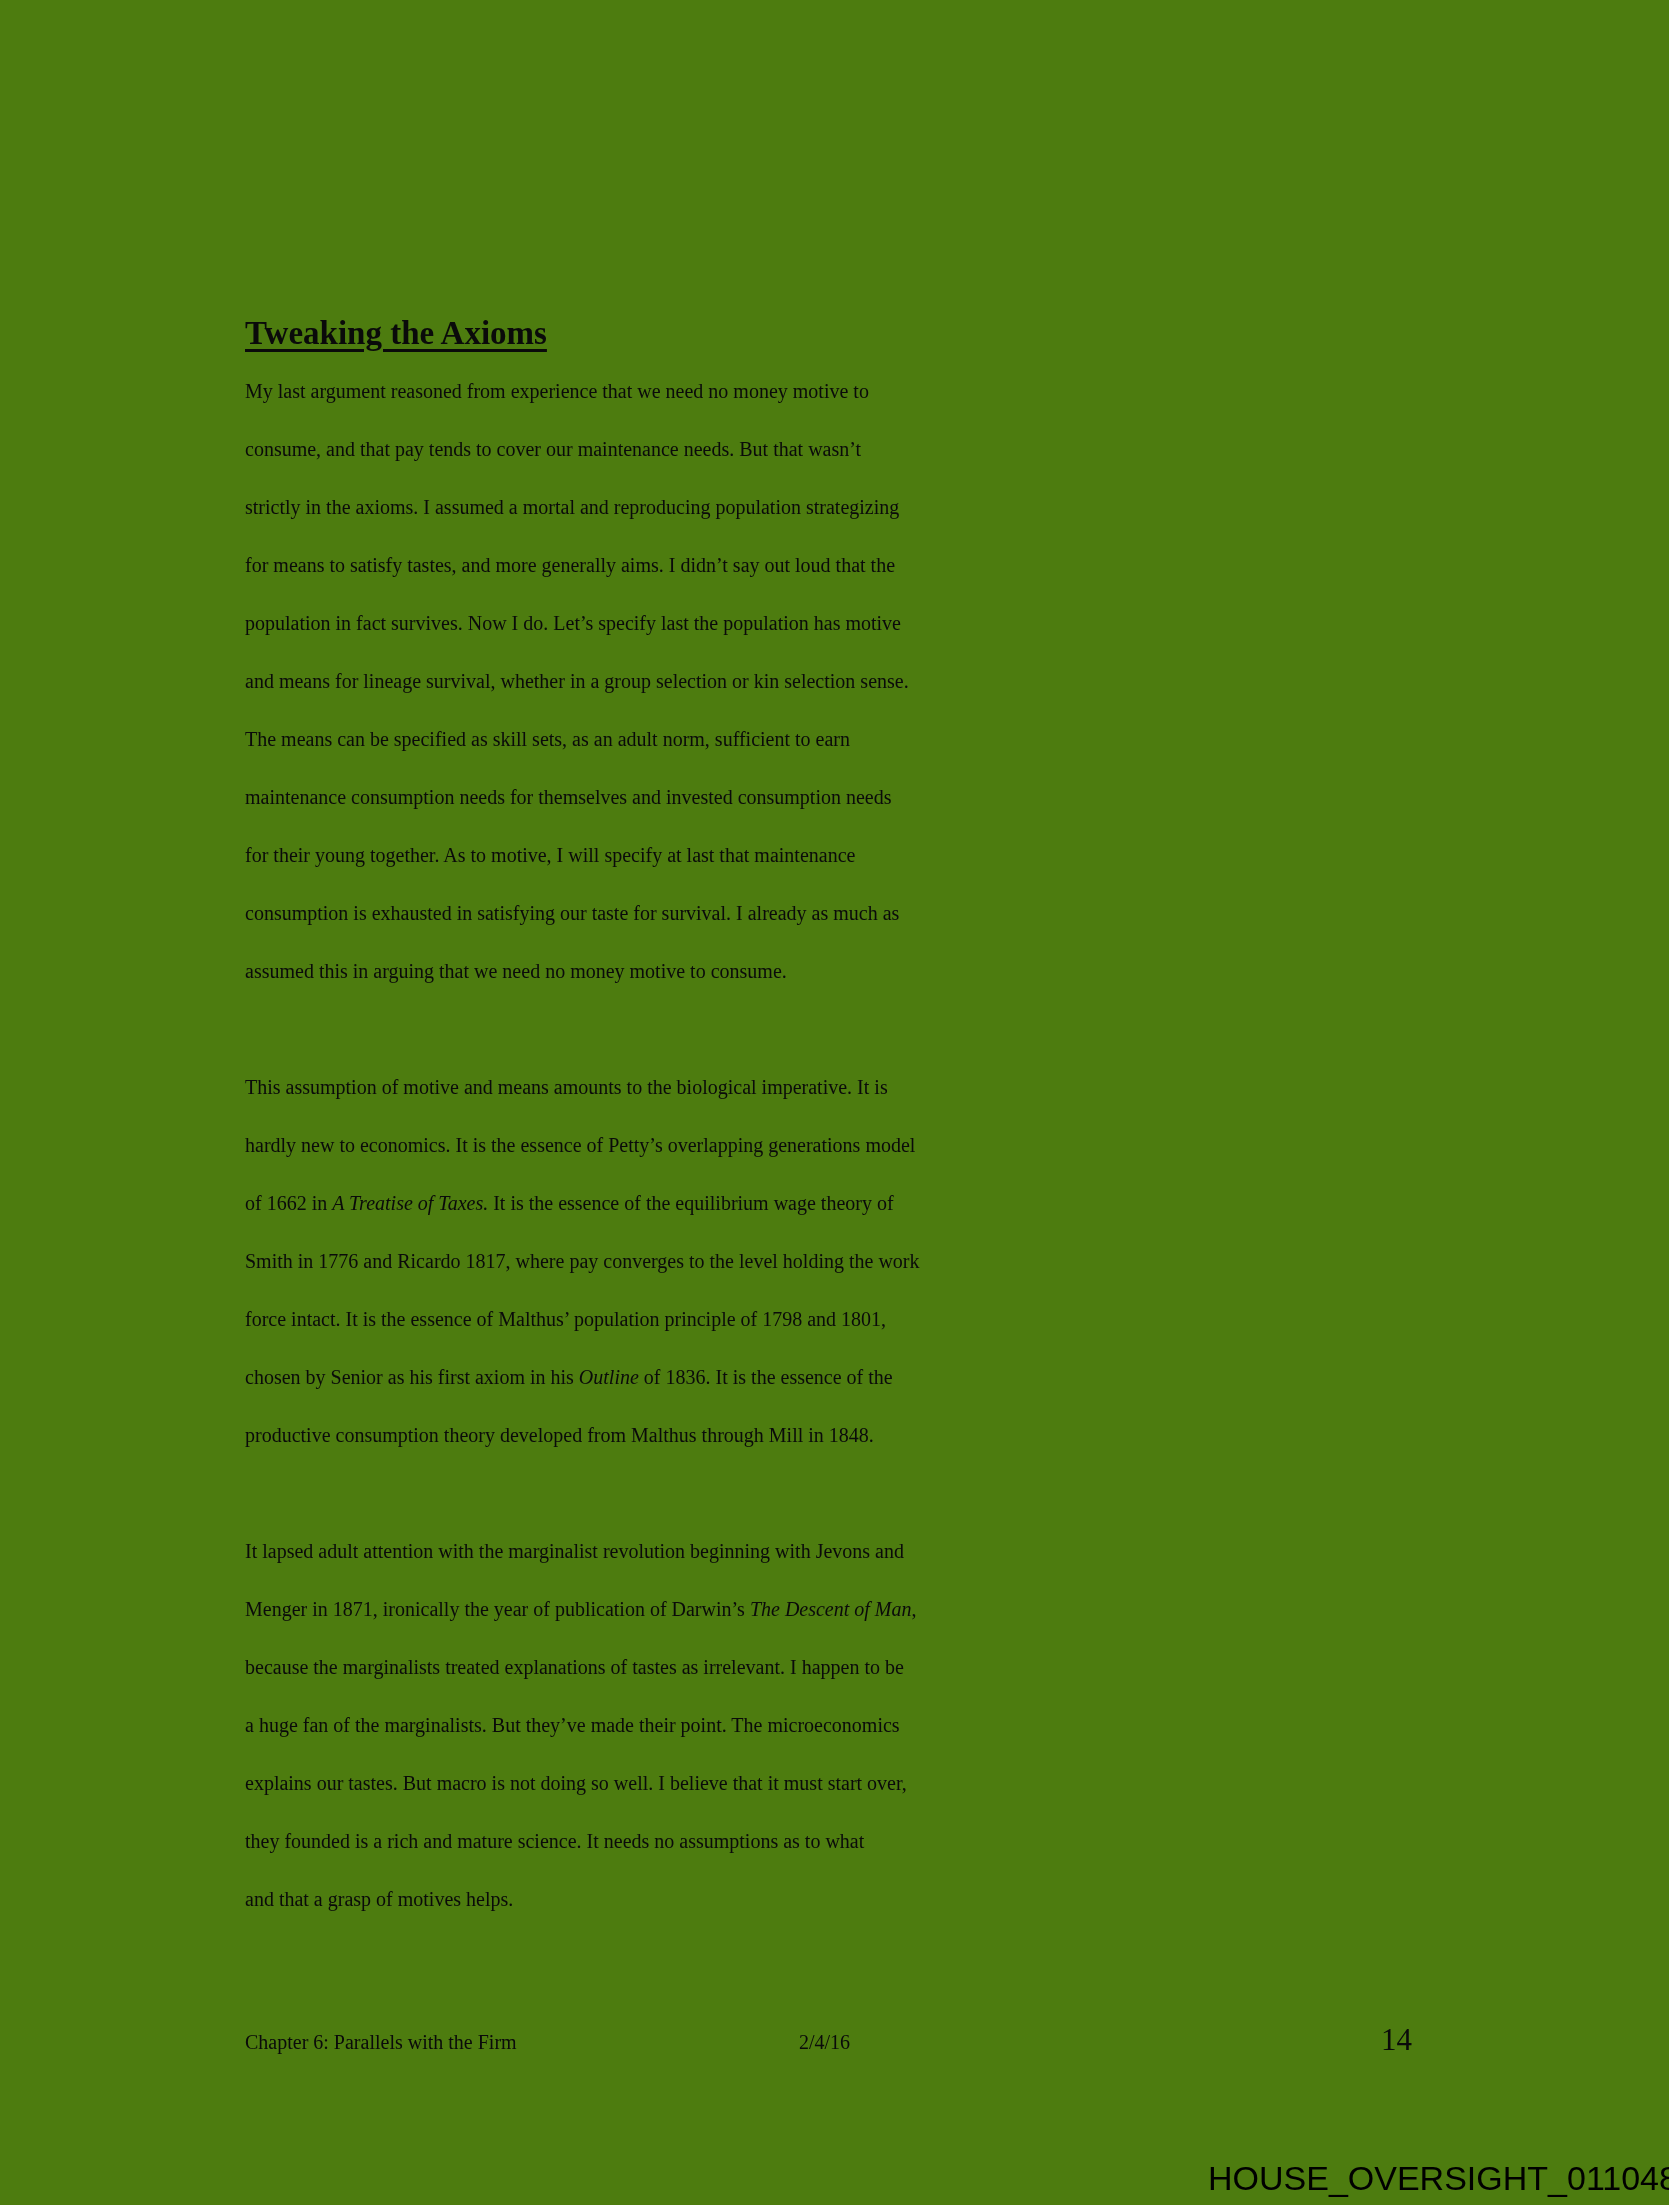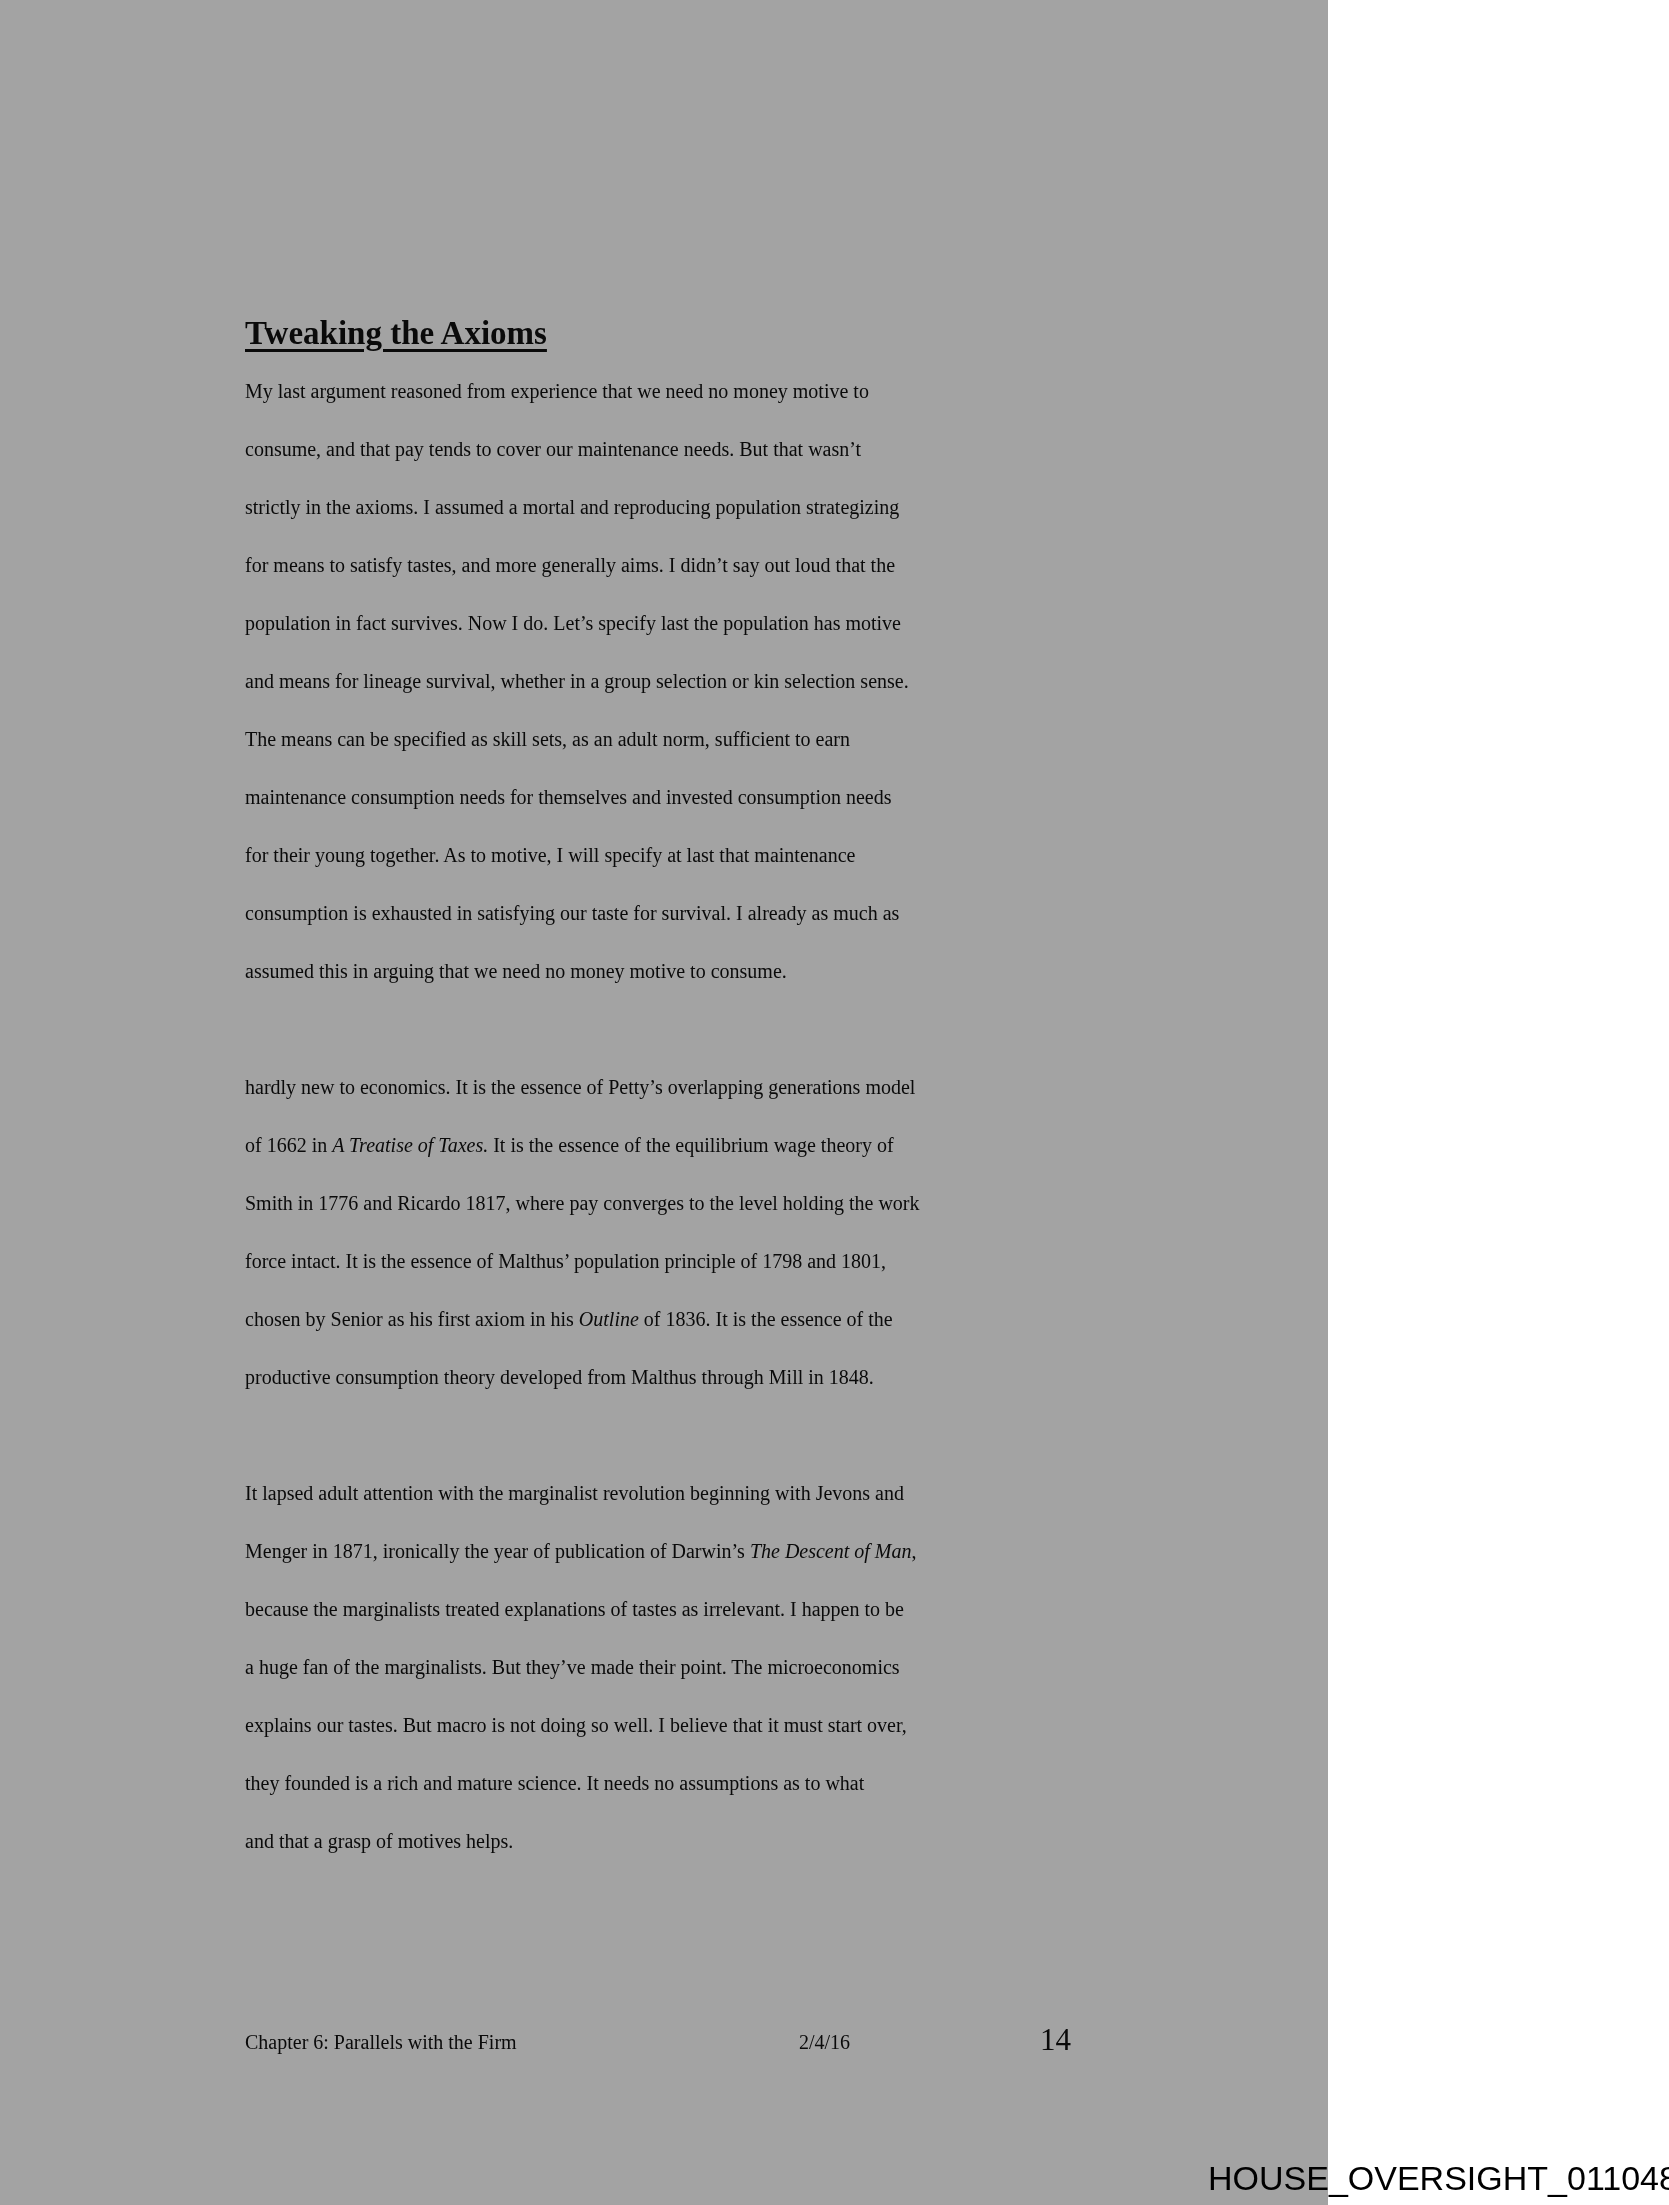--- a/index.html
+++ b/index.html
@@ -8,22 +8,22 @@
     height: 2205px;
     background: #ffffff;
     position: relative;
     font-family: "Liberation Serif", serif;
     color: #0a0a0a;
     overflow: hidden;
   }
   .page {
     position: absolute;
     left: 0; top: 0;
-    width: 1328px; height: 2205px;
-    background: #a3a3a3;
+    width: 1669px; height: 2205px;
+    background: #4d7c0f;
   }
   .content {
     position: absolute;
     left: 245px;
     top: 304px;
     width: 1178px;
   }
   .doc-heading {
     font-size: 33px;
     font-weight: bold;
@@ -91,20 +91,21 @@
       <div class="line">population in fact survives. Now I do. Let’s specify last the population has motive</div>
       <div class="line">and means for lineage survival, whether in a group selection or kin selection sense.</div>
       <div class="line">The means can be specified as skill sets, as an adult norm, sufficient to earn</div>
       <div class="line">maintenance consumption needs for themselves and invested consumption needs</div>
       <div class="line">for their young together. As to motive, I will specify at last that maintenance</div>
       <div class="line">consumption is exhausted in satisfying our taste for survival. I already as much as</div>
       <div class="line">assumed this in arguing that we need no money motive to consume.</div>
     </div>
 
     <div class="para">
+      <div class="line">This assumption of motive and means amounts to the biological imperative. It is</div>
       <div class="line">hardly new to economics. It is the essence of Petty’s overlapping generations model</div>
       <div class="line"><span>of 1662 in </span><em>A Treatise of Taxes.</em><span> It is the essence of the equilibrium wage theory of</span></div>
       <div class="line">Smith in 1776 and Ricardo 1817, where pay converges to the level holding the work</div>
       <div class="line">force intact. It is the essence of Malthus’ population principle of 1798 and 1801,</div>
       <div class="line"><span>chosen by Senior as his first axiom in his </span><em>Outline</em><span> of 1836. It is the essence of the</span></div>
       <div class="line">productive consumption theory developed from Malthus through Mill in 1848.</div>
     </div>
 
     <div class="para">
       <div class="line">It lapsed adult attention with the marginalist revolution beginning with Jevons and</div>

